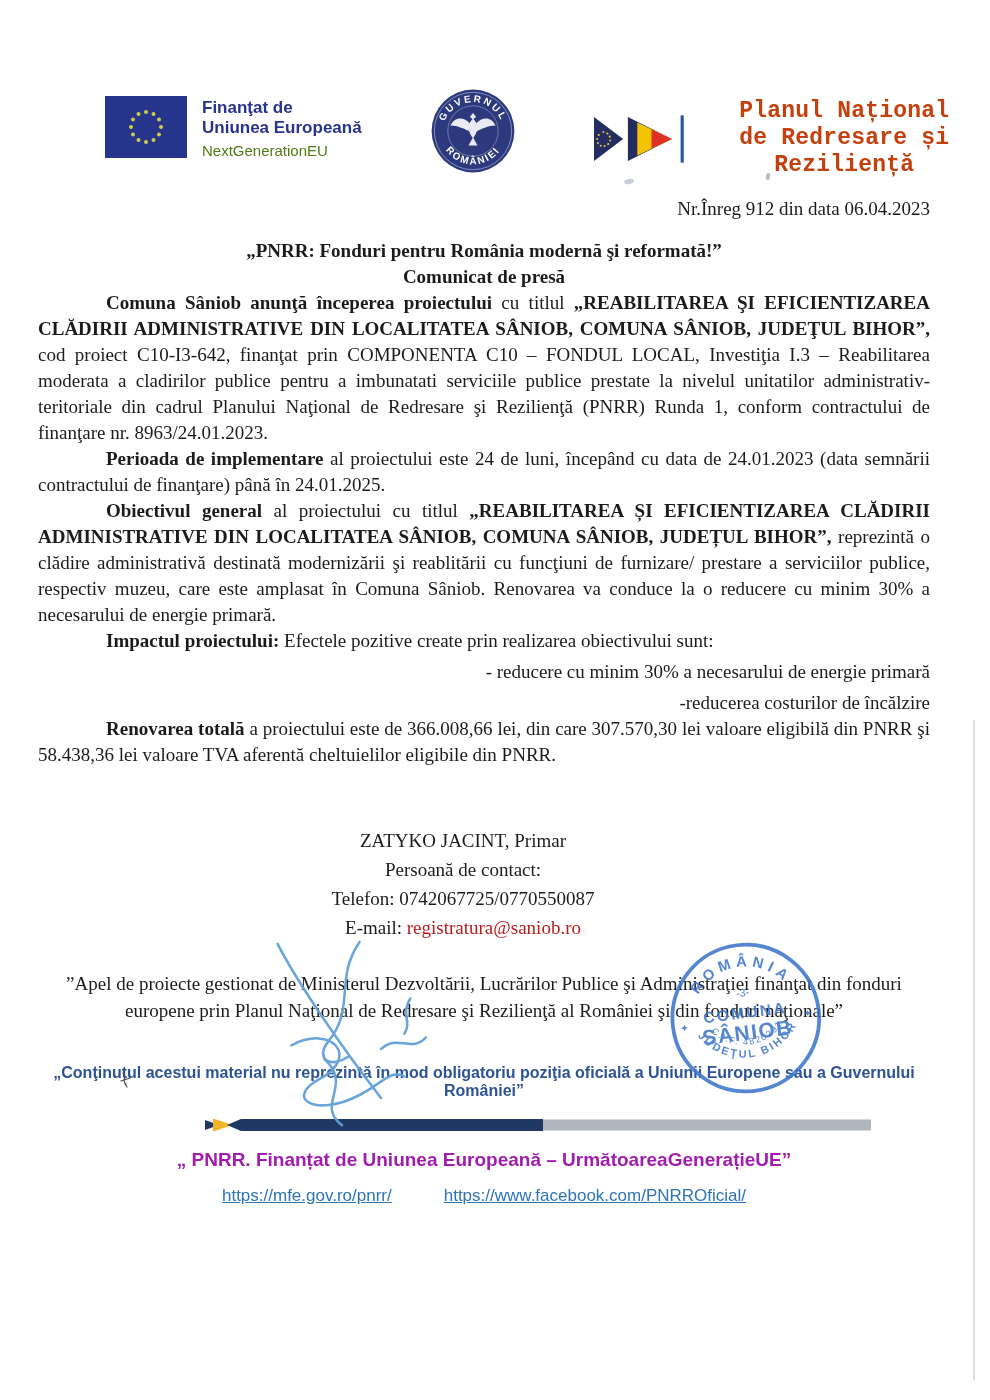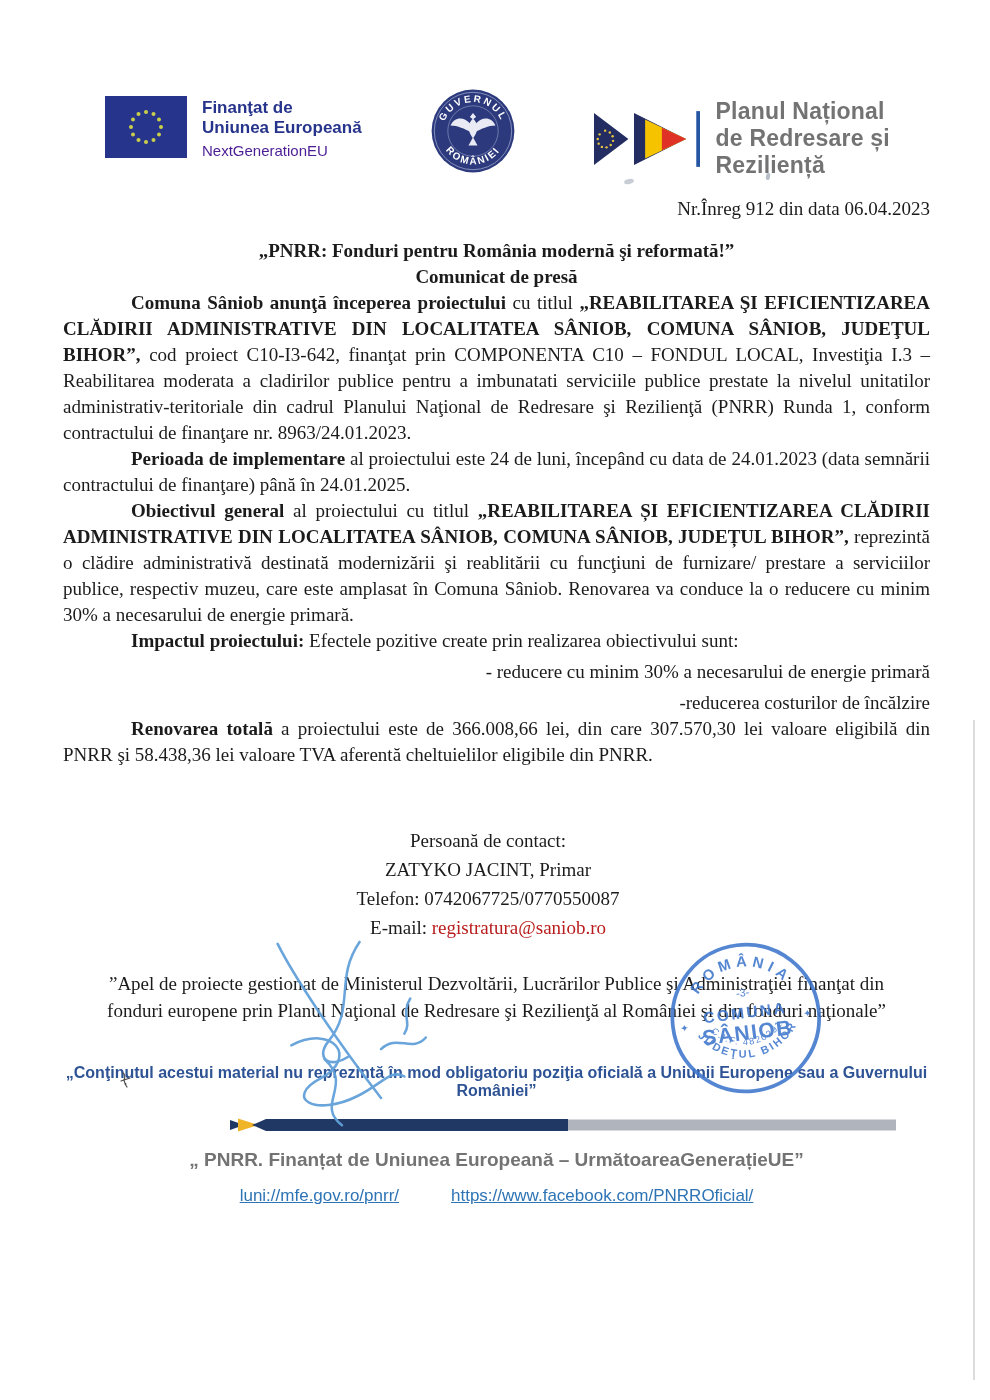--- a/index.html
+++ b/index.html
@@ -3,47 +3,47 @@
 <meta charset="utf-8">
 <style>
   html,body{margin:0;padding:0;background:#ffffff;}
   .page{position:relative;width:990px;height:1400px;background:#ffffff;overflow:hidden;
         font-family:"Liberation Serif",serif;color:#1b1b1b;}
   
   .hdr{position:absolute;top:0;left:0;width:100%;height:190px;}
   .eu-logo{position:absolute;left:105px;top:96px;display:flex;gap:15px;}
   .eu-text{font-family:"Liberation Sans",sans-serif;color:#27348b;line-height:20px;padding-top:2px;}
   .eu-text .l1,.eu-text .l2{font-weight:bold;font-size:17px;}
-  .eu-text .l3{font-weight:normal;font-size:15px;color:#4c1d95;margin-top:3px;}
+  .eu-text .l3{font-weight:normal;font-size:15px;color:#4d7c0f;margin-top:3px;}
   .gov-seal{position:absolute;left:428px;top:86px;}
   .pnrr-logo{position:absolute;left:594px;top:98px;display:flex;align-items:center;gap:10px;}
-  .pnrr-text{font-family:Liberation Sans, sans-serif;font-weight:bold;color:#737373;
-             font-size:23px;line-height:27px;letter-spacing:.2px;}
+  .pnrr-text{font-family:Liberation Mono, monospace;font-weight:bold;color:#c2410c;
+             font-size:23px;line-height:27px;letter-spacing:.2px;text-align:center;}
   
-  .content{padding:196px 60px 0 63px;}
+  .content{padding:196px 60px 0 38px;}
   .reg-line{text-align:right;font-size:19px;line-height:26px;}
   .titles{text-align:center;font-weight:bold;font-size:19px;line-height:26px;margin-top:16px;}
   p.body-p{font-size:19px;line-height:26px;text-align:justify;margin:0;}
   .indent{text-indent:68px;}
   .b{font-weight:bold;}
   .mt-p1{margin-top:48px;}
   .mt-p2{margin-top:38px;}
   .mt-p3{margin-top:20px;}
   .mt-imp{margin-top:18px;}
   .bullet{font-size:19px;line-height:26px;margin-top:5px;text-align:right;}
   .mt-val{margin-top:34px;}
   .contact{margin-top:58px;text-align:center;font-size:19px;line-height:29px;width:480px;
            margin-left:185px;position:relative;z-index:2;}
   .email-link{color:#b91c1c;cursor:pointer;}
   .quote{margin-top:28px;text-align:center;font-size:19px;line-height:27px;padding:0 28px;}
   .disclaimer{margin-top:40px;text-align:center;font-family:"Liberation Sans",sans-serif;
               font-weight:bold;font-size:16px;color:#2e5395;}
   .bar-wrap{margin-top:17px;margin-left:105px;}
   .slogan{margin-top:12px;text-align:center;font-family:"Liberation Sans",sans-serif;
-          font-weight:bold;font-size:19px;color:#737373;}
+          font-weight:bold;font-size:19px;color:#a21caf;}
   .links-row{margin-top:15px;display:flex;justify-content:center;gap:52px;
              font-family:"Liberation Sans",sans-serif;font-size:17px;}
   .links-row a{color:#2e74b5;text-decoration:underline;cursor:pointer;}
   
   .signature{position:absolute;left:264px;top:940px;z-index:3;}
   .stamp{position:absolute;left:668px;top:940px;z-index:3;transform:rotate(-7deg);opacity:.88;}
   .artifact{position:absolute;color:#555;}
   .speck1{position:absolute;left:624px;top:179px;width:10px;height:5px;background:#c9ced6;border-radius:50%;transform:rotate(-15deg);}
   .speck2{position:absolute;left:766px;top:173px;width:4px;height:7px;background:#b9bfc9;border-radius:2px;transform:rotate(12deg);}
   .edge-line{position:absolute;right:15px;top:720px;width:2px;height:660px;background:#dcdcdc;}
@@ -149,43 +149,43 @@
 
     <p class="body-p indent mt-p3"><span class="b">Obiectivul general</span><span> al proiectului cu titlul </span><span class="b">„REABILITAREA ȘI EFICIENTIZAREA CLĂDIRII ADMINISTRATIVE DIN LOCALITATEA SÂNIOB, COMUNA SÂNIOB, JUDEȚUL BIHOR”,</span><span> reprezintă o clădire administrativă destinată modernizării şi reablitării cu funcţiuni de furnizare/ prestare a serviciilor publice, respectiv muzeu, care este amplasat în Comuna Sâniob. Renovarea va conduce la o reducere cu minim 30% a necesarului de energie primară.</span></p>
 
     <p class="body-p indent mt-imp"><span class="b">Impactul proiectului:</span><span> Efectele pozitive create prin realizarea obiectivului sunt:</span></p>
     <div class="bullet">- reducere cu minim 30% a necesarului de energie primară</div>
     <div class="bullet">-reducerea costurilor de încălzire</div>
 
     <p class="body-p indent mt-val"><span class="b">Renovarea totală</span><span> a proiectului este de 366.008,66 lei, din care 307.570,30 lei valoare eligibilă din PNRR şi 58.438,36 lei valoare TVA aferentă cheltuielilor eligibile din PNRR.</span></p>
 
     <div class="contact">
+      <div>ZATYKO JACINT, Primar</div>
       <div>Persoană de contact:</div>
-      <div>ZATYKO JACINT, Primar</div>
       <div>Telefon: 0742067725/0770550087</div>
       <div><span>E-mail: </span><span class="email-link">registratura@saniob.ro</span></div>
     </div>
 
     <p class="quote">”Apel de proiecte gestionat de Ministerul Dezvoltării, Lucrărilor Publice şi Administraţiei finanţat din fonduri europene prin Planul Naţional de Redresare şi Rezilienţă al României şi din fonduri naţionale”</p>
 
     <div class="disclaimer">„Conţinutul acestui material nu reprezintă în mod obligatoriu poziţia oficială a Uniunii Europene sau a Guvernului României”</div>
 
     <div class="bar-wrap">
       <svg width="730" height="16" viewBox="0 0 730 16">
         <polygon points="62,3 62,13 76,8" fill="#203864"></polygon>
         <polygon points="70,1.5 70,14.5 90,8" fill="#f0b428"></polygon>
         <polygon points="84,8 98,2 400,2 400,14 98,14" fill="#203864"></polygon>
         <rect x="400" y="2.5" width="328" height="11" fill="#b0b4bc"></rect>
       </svg>
     </div>
 
     <div class="slogan">„ PNRR. Finanțat de Uniunea Europeană – UrmătoareaGenerațieUE”</div>
 
     <div class="links-row">
-      <a>luni://mfe.gov.ro/pnrr/</a>
+      <a>https://mfe.gov.ro/pnrr/</a>
       <a>https://www.facebook.com/PNRROficial/</a>
     </div>
   </div>
 
   <div class="signature">
     <svg width="195" height="195" viewBox="0 0 200 200">
       <g fill="none" stroke="#61a0da" stroke-width="2.6" stroke-linecap="round" opacity=".95">
         <path d="M14,4 C30,36 72,100 120,162"></path>
         <path d="M98,2 C72,40 94,70 66,104 C52,122 68,132 86,120"></path>
         <path d="M28,108 C70,86 98,120 58,142 C20,162 52,182 96,160 C122,147 130,132 144,140"></path>

